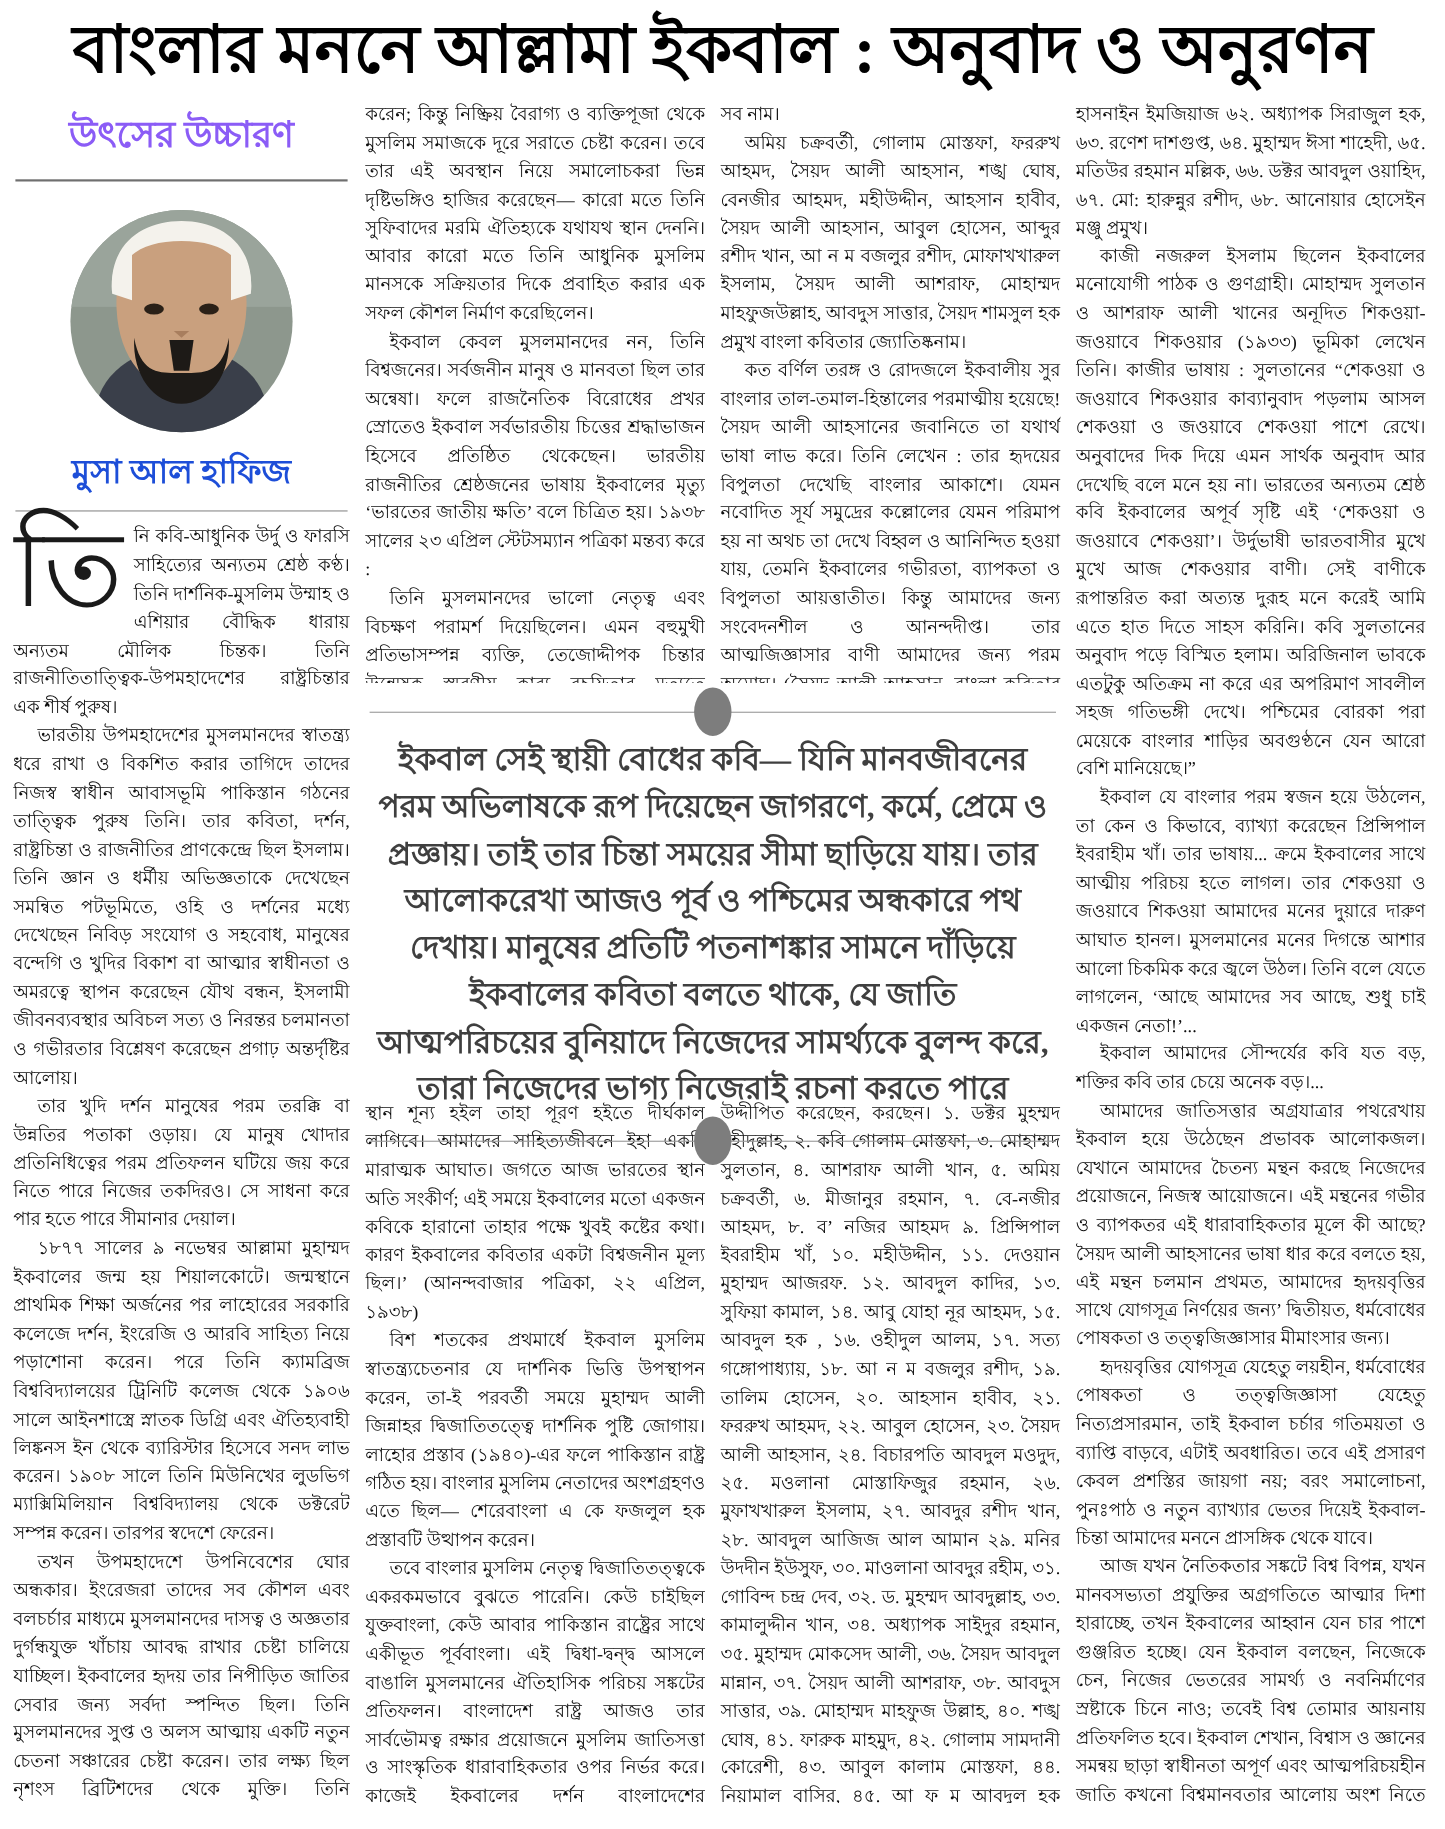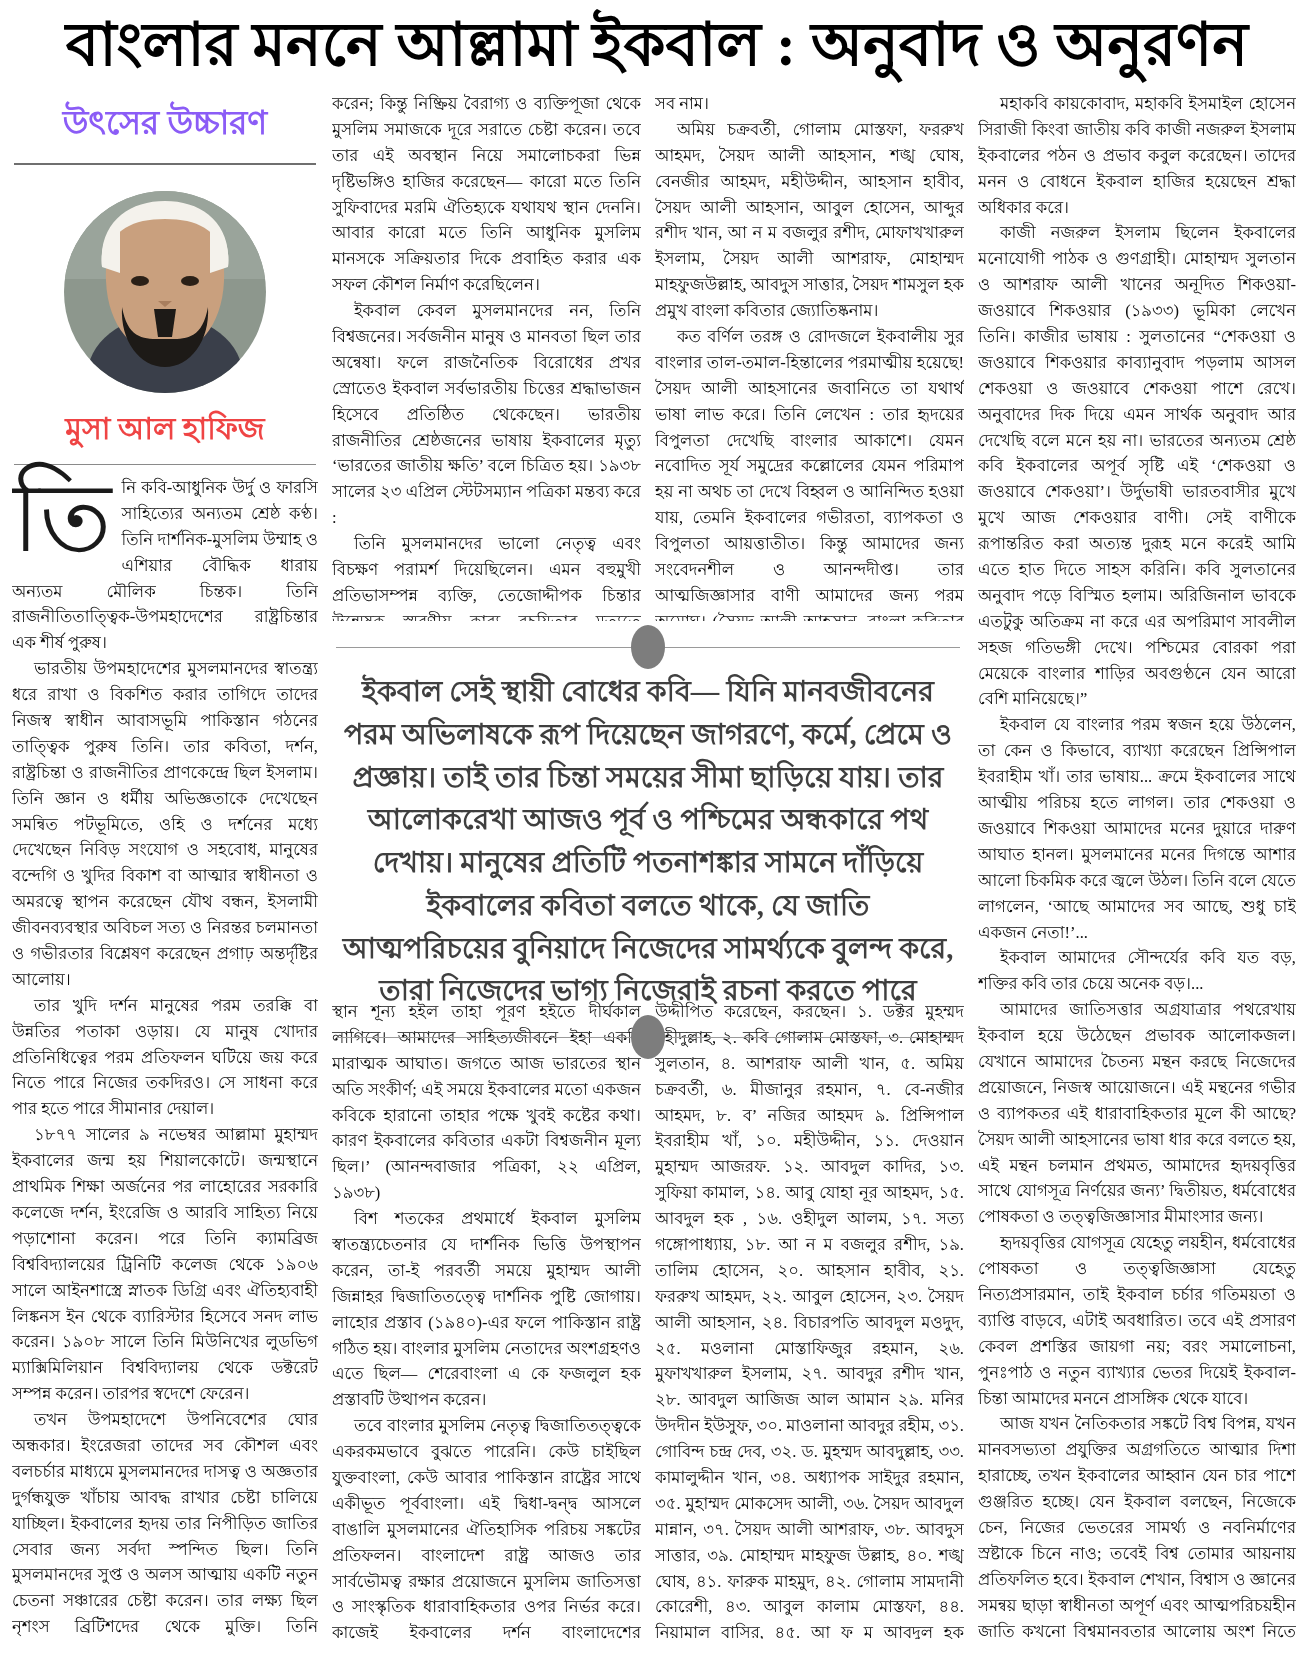--- a/index.html
+++ b/index.html
@@ -26,21 +26,21 @@
   .mid-col{flex:1;overflow:hidden;}
   .kicker{
     font-size:33px;font-weight:bold;text-align:center;
     padding:6px 0 10px 0;color:#8b5cf6;
   }
   .rule{border:0;border-top:2px solid #6f6f6f;margin:0 2px 10px 2px;}
   .rule.thin{border-top:1.5px solid #8a8a8a;}
   .photo-wrap{display:flex;justify-content:center;padding:14px 0 6px 0;}
   .author-name{
     font-size:30px;font-weight:bold;text-align:center;
-    padding:4px 0 8px 0;color:#ef4444;
+    padding:4px 0 8px 0;color:#1d4ed8;
   }
   .body-text p{
     margin:0;padding:0;
     font-size:16.5px;line-height:1.57;text-align:justify;
     text-indent:22px;color:#0d0d0d;
   }
   .body-text p.noindent{text-indent:0;}
   .dropcap{
     float:left;font-size:96px;line-height:76px;
     padding:6px 10px 0 0;color:#1a1a1a;font-weight:normal;
@@ -145,21 +145,21 @@
           <p>তবে বাংলার মুসলিম নেতৃত্ব দ্বিজাতিতত্ত্বকে একরকমভাবে বুঝতে পারেনি। কেউ চাইছিল যুক্তবাংলা, কেউ আবার পাকিস্তান রাষ্ট্রের সাথে একীভূত পূর্ববাংলা। এই দ্বিধা-দ্বন্দ্ব আসলে বাঙালি মুসলমানের ঐতিহাসিক পরিচয় সঙ্কটের প্রতিফলন। বাংলাদেশ রাষ্ট্র আজও তার সার্বভৌমত্ব রক্ষার প্রয়োজনে মুসলিম জাতিসত্তা ও সাংস্কৃতিক ধারাবাহিকতার ওপর নির্ভর করে। কাজেই ইকবালের দর্শন বাংলাদেশের আত্মসত্তাকে আজো রক্তজল সরবরাহ করছে; বাংলাদেশ যত আত্মপ্রত্যয়ী হবে, ততই ইকবালের ইনসাফ ও আদলভিত্তিক উম্মাহচেতনায় ফিরতে মনোযোগী হবে।</p>
 
         </div>
         <div class="mid-col body-text">
           <p class="noindent">উদ্দীপিত করেছেন, করছেন। ১. ডক্টর মুহম্মদ শহীদুল্লাহ, ২. কবি গোলাম মোস্তফা, ৩. মোহাম্মদ সুলতান, ৪. আশরাফ আলী খান, ৫. অমিয় চক্রবর্তী, ৬. মীজানুর রহমান, ৭. বে-নজীর আহমদ, ৮. ব’ নজির আহমদ ৯. প্রিন্সিপাল ইবরাহীম খাঁ, ১০. মহীউদ্দীন, ১১. দেওয়ান মুহাম্মদ আজরফ. ১২. আবদুল কাদির, ১৩. সুফিয়া কামাল, ১৪. আবু যোহা নূর আহমদ, ১৫. আবদুল হক , ১৬. ওহীদুল আলম, ১৭. সত্য গঙ্গোপাধ্যায়, ১৮. আ ন ম বজলুর রশীদ, ১৯. তালিম হোসেন, ২০. আহসান হাবীব, ২১. ফররুখ আহমদ, ২২. আবুল হোসেন, ২৩. সৈয়দ আলী আহসান, ২৪. বিচারপতি আবদুল মওদুদ, ২৫. মওলানা মোস্তাফিজুর রহমান, ২৬. মুফাখখারুল ইসলাম, ২৭. আবদুর রশীদ খান, ২৮. আবদুল আজিজ আল আমান ২৯. মনির উদদীন ইউসুফ, ৩০. মাওলানা আবদুর রহীম, ৩১. গোবিন্দ চন্দ্র দেব, ৩২. ড. মুহম্মদ আবদুল্লাহ, ৩৩. কামালুদ্দীন খান, ৩৪. অধ্যাপক সাইদুর রহমান, ৩৫. মুহাম্মদ মোকসেদ আলী, ৩৬. সৈয়দ আবদুল মান্নান, ৩৭. সৈয়দ আলী আশরাফ, ৩৮. আবদুস সাত্তার, ৩৯. মোহাম্মদ মাহফুজ উল্লাহ, ৪০. শঙ্খ ঘোষ, ৪১. ফারুক মাহমুদ, ৪২. গোলাম সামদানী কোরেশী, ৪৩. আবুল কালাম মোস্তফা, ৪৪. নিয়ামাল বাসির, ৪৫. আ ফ ম আবদুল হক ফরিদী, ৫৬. রুহুল আমীন খান, ৪৭. মুহাম্মদ আবু তাহের সিদ্দিকী, ৪৮. আ কা শ নূর মোহাম্মদ, ৪৯. মসউদ উশ শহীদ, ৫০. মওলানা তমীযুর রহমান, ৫১. রশিদা লতিফ, ৫২. বিচারপতি আবু সাঈদ চৌধুরী, ৫৩. সৈয়দ শামসুল হক, ৫৪. নূরউদ্দীন আহমদ, ৫৫. আবদুল মান্নান তালিব, ৫৬. আমীনুল ইসলাম, ৫৭. ফযলুর রহমান, ৫৮. শ্রী মনীন্দ্র দত্ত, ৫৯. আল মুজাহিদী, ৬০. মুহাম্মদ জালালুদ্দীন বিশ্বাস, ৬১.</p>
         </div>
       </div>
     </div>
 
     <div class="col col-4 body-text">
-      <p>মহাকবি কায়কোবাদ, মহাকবি ইসমাইল হোসেন সিরাজী কিংবা জাতীয় কবি কাজী নজরুল ইসলাম ইকবালের পঠন ও প্রভাব কবুল করেছেন। তাদের মনন ও বোধনে ইকবাল হাজির হয়েছেন শ্রদ্ধা অধিকার করে।</p>
+      <p class="noindent">হাসনাইন ইমজিয়াজ ৬২. অধ্যাপক সিরাজুল হক, ৬৩. রণেশ দাশগুপ্ত, ৬৪. মুহাম্মদ ঈসা শাহেদী, ৬৫. মতিউর রহমান মল্লিক, ৬৬. ডক্টর আবদুল ওয়াহিদ, ৬৭. মো: হারুন্নুর রশীদ, ৬৮. আনোয়ার হোসেইন মঞ্জু প্রমুখ।</p>
       <p>কাজী নজরুল ইসলাম ছিলেন ইকবালের মনোযোগী পাঠক ও গুণগ্রাহী। মোহাম্মদ সুলতান ও আশরাফ আলী খানের অনূদিত শিকওয়া-জওয়াবে শিকওয়ার (১৯৩৩) ভূমিকা লেখেন তিনি। কাজীর ভাষায় : সুলতানের “শেকওয়া ও জওয়াবে শিকওয়ার কাব্যানুবাদ পড়লাম আসল শেকওয়া ও জওয়াবে শেকওয়া পাশে রেখে। অনুবাদের দিক দিয়ে এমন সার্থক অনুবাদ আর দেখেছি বলে মনে হয় না। ভারতের অন্যতম শ্রেষ্ঠ কবি ইকবালের অপূর্ব সৃষ্টি এই ‘শেকওয়া ও জওয়াবে শেকওয়া’। উর্দুভাষী ভারতবাসীর মুখে মুখে আজ শেকওয়ার বাণী। সেই বাণীকে রূপান্তরিত করা অত্যন্ত দুরূহ মনে করেই আমি এতে হাত দিতে সাহস করিনি। কবি সুলতানের অনুবাদ পড়ে বিস্মিত হলাম। অরিজিনাল ভাবকে এতটুকু অতিক্রম না করে এর অপরিমাণ সাবলীল সহজ গতিভঙ্গী দেখে। পশ্চিমের বোরকা পরা মেয়েকে বাংলার শাড়ির অবগুণ্ঠনে যেন আরো বেশি মানিয়েছে।”</p>
       <p>ইকবাল যে বাংলার পরম স্বজন হয়ে উঠলেন, তা কেন ও কিভাবে, ব্যাখ্যা করেছেন প্রিন্সিপাল ইবরাহীম খাঁ। তার ভাষায়... ক্রমে ইকবালের সাথে আত্মীয় পরিচয় হতে লাগল। তার শেকওয়া ও জওয়াবে শিকওয়া আমাদের মনের দুয়ারে দারুণ আঘাত হানল। মুসলমানের মনের দিগন্তে আশার আলো চিকমিক করে জ্বলে উঠল। তিনি বলে যেতে লাগলেন, ‘আছে আমাদের সব আছে, শুধু চাই একজন নেতা!’...</p>
       <p>ইকবাল আমাদের সৌন্দর্যের কবি যত বড়, শক্তির কবি তার চেয়ে অনেক বড়।...</p>
       <p>আমাদের জাতিসত্তার অগ্রযাত্রার পথরেখায় ইকবাল হয়ে উঠেছেন প্রভাবক আলোকজল। যেখানে আমাদের চৈতন্য মন্থন করছে নিজেদের প্রয়োজনে, নিজস্ব আয়োজনে। এই মন্থনের গভীর ও ব্যাপকতর এই ধারাবাহিকতার মূলে কী আছে? সৈয়দ আলী আহসানের ভাষা ধার করে বলতে হয়, এই মন্থন চলমান প্রথমত, আমাদের হৃদয়বৃত্তির সাথে যোগসূত্র নির্ণয়ের জন্য’ দ্বিতীয়ত, ধর্মবোধের পোষকতা ও তত্ত্বজিজ্ঞাসার মীমাংসার জন্য।</p>
       <p>হৃদয়বৃত্তির যোগসূত্র যেহেতু লয়হীন, ধর্মবোধের পোষকতা ও তত্ত্বজিজ্ঞাসা যেহেতু নিত্যপ্রসারমান, তাই ইকবাল চর্চার গতিময়তা ও ব্যাপ্তি বাড়বে, এটাই অবধারিত। তবে এই প্রসারণ কেবল প্রশস্তির জায়গা নয়; বরং সমালোচনা, পুনঃপাঠ ও নতুন ব্যাখ্যার ভেতর দিয়েই ইকবাল-চিন্তা আমাদের মননে প্রাসঙ্গিক থেকে যাবে।</p>
       <p>আজ যখন নৈতিকতার সঙ্কটে বিশ্ব বিপন্ন, যখন মানবসভ্যতা প্রযুক্তির অগ্রগতিতে আত্মার দিশা হারাচ্ছে, তখন ইকবালের আহ্বান যেন চার পাশে গুঞ্জরিত হচ্ছে। যেন ইকবাল বলছেন, নিজেকে চেন, নিজের ভেতরের সামর্থ্য ও নবনির্মাণের স্রষ্টাকে চিনে নাও; তবেই বিশ্ব তোমার আয়নায় প্রতিফলিত হবে। ইকবাল শেখান, বিশ্বাস ও জ্ঞানের সমন্বয় ছাড়া স্বাধীনতা অপূর্ণ এবং আত্মপরিচয়হীন জাতি কখনো বিশ্বমানবতার আলোয় অংশ নিতে পারে না।</p>
 
     </div>
 
   </div>

